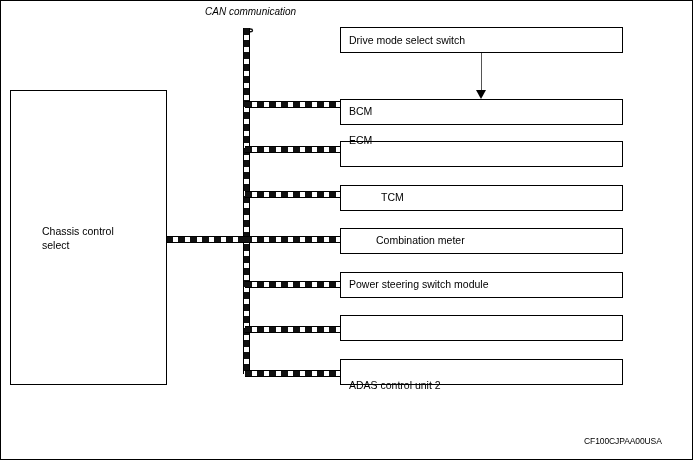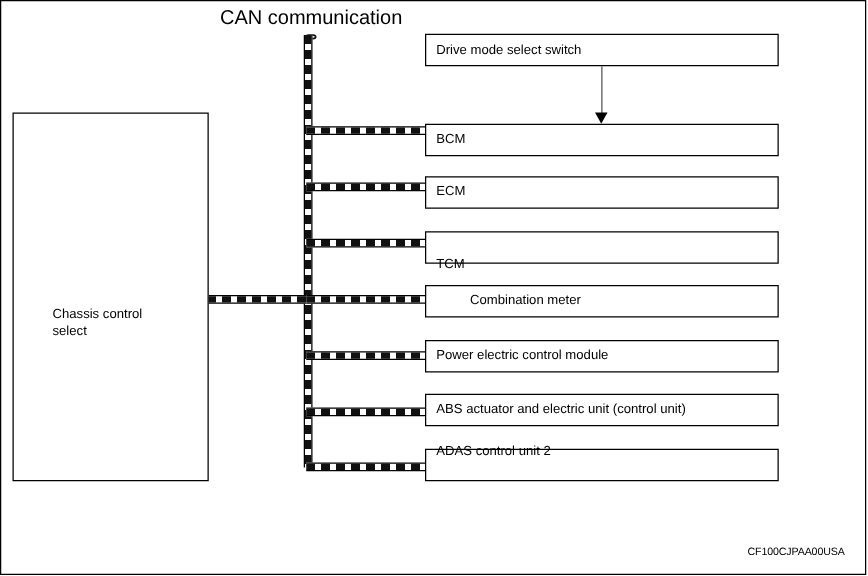--- a/index.html
+++ b/index.html
@@ -50,21 +50,20 @@
     left: 10px;
     top: 90px;
     width: 157px;
     height: 295px;
   }
   #chassis-label {
     left: 42px;
     top: 224px;
     font-size: 10.5px;
     line-height: 14px;
-    margin-top: 20px;
   }
 
   
   .module-box {
     left: 340px;
     width: 283px;
     height: 26px;
   }
   .module-label {
     left: 349px;
@@ -141,29 +140,30 @@
     width: 0;
     height: 0;
     border-left: 5px solid transparent;
     border-right: 5px solid transparent;
     border-top: 9px solid #000000;
   }
 
   
   #can-title {
     position: absolute;
-    left: 176px;
+    left: 205px;
     top: 6px;
-    font-size: 16px;
+    font-size: 10px;
     color: #000000;
     white-space: nowrap;
+    font-style: italic;
   }
   #figure-code {
     position: absolute;
-    left: 598px;
+    left: 584px;
     top: 436px;
     font-size: 8.5px;
     letter-spacing: -0.1px;
     color: #000000;
     white-space: nowrap;
   }
 </style>
 </head>
 <body>
 
@@ -197,32 +197,31 @@
   <div class="node-box module-box" style="top:27px;"></div>
   <div class="node-label module-label" style="top:34px;">Drive mode select switch</div>
 
   <div id="arrow-line"></div>
   <div id="arrow-head"></div>
 
   <div class="node-box module-box" style="top:99px;"></div>
   <div class="node-label module-label" style="top:105px;text-align:center;">BCM</div>
 
   <div class="node-box module-box" style="top:141px;"></div>
-  <div class="node-label module-label" style="top:147px;">ECM</div>
+  <div class="node-label module-label" style="top:134px;">ECM</div>
 
   <div class="node-box module-box" style="top:185px;"></div>
-  <div class="node-label module-label" style="top:205px;">TCM</div>
+  <div class="node-label module-label" style="top:191px;margin-left:32px;">TCM</div>
 
   <div class="node-box module-box" style="top:228px;"></div>
   <div class="node-label module-label" style="top:234px;margin-left:27px;">Combination meter</div>
 
   <div class="node-box module-box" style="top:272px;"></div>
-  <div class="node-label module-label" style="top:278px;">Power electric control module</div>
+  <div class="node-label module-label" style="top:278px;">Power steering switch module</div>
 
   <div class="node-box module-box" style="top:315px;"></div>
-  <div class="node-label module-label" style="top:321px;">ABS actuator and electric unit (control unit)</div>
 
   <div class="node-box module-box" style="top:359px;"></div>
-  <div class="node-label module-label" style="top:355px;text-align:center;">ADAS control unit 2</div>
+  <div class="node-label module-label" style="top:379px;text-align:center;">ADAS control unit 2</div>
 
   <div id="figure-code">CF100CJPAA00USA</div>
 
 </div>
 
 </body></html>

